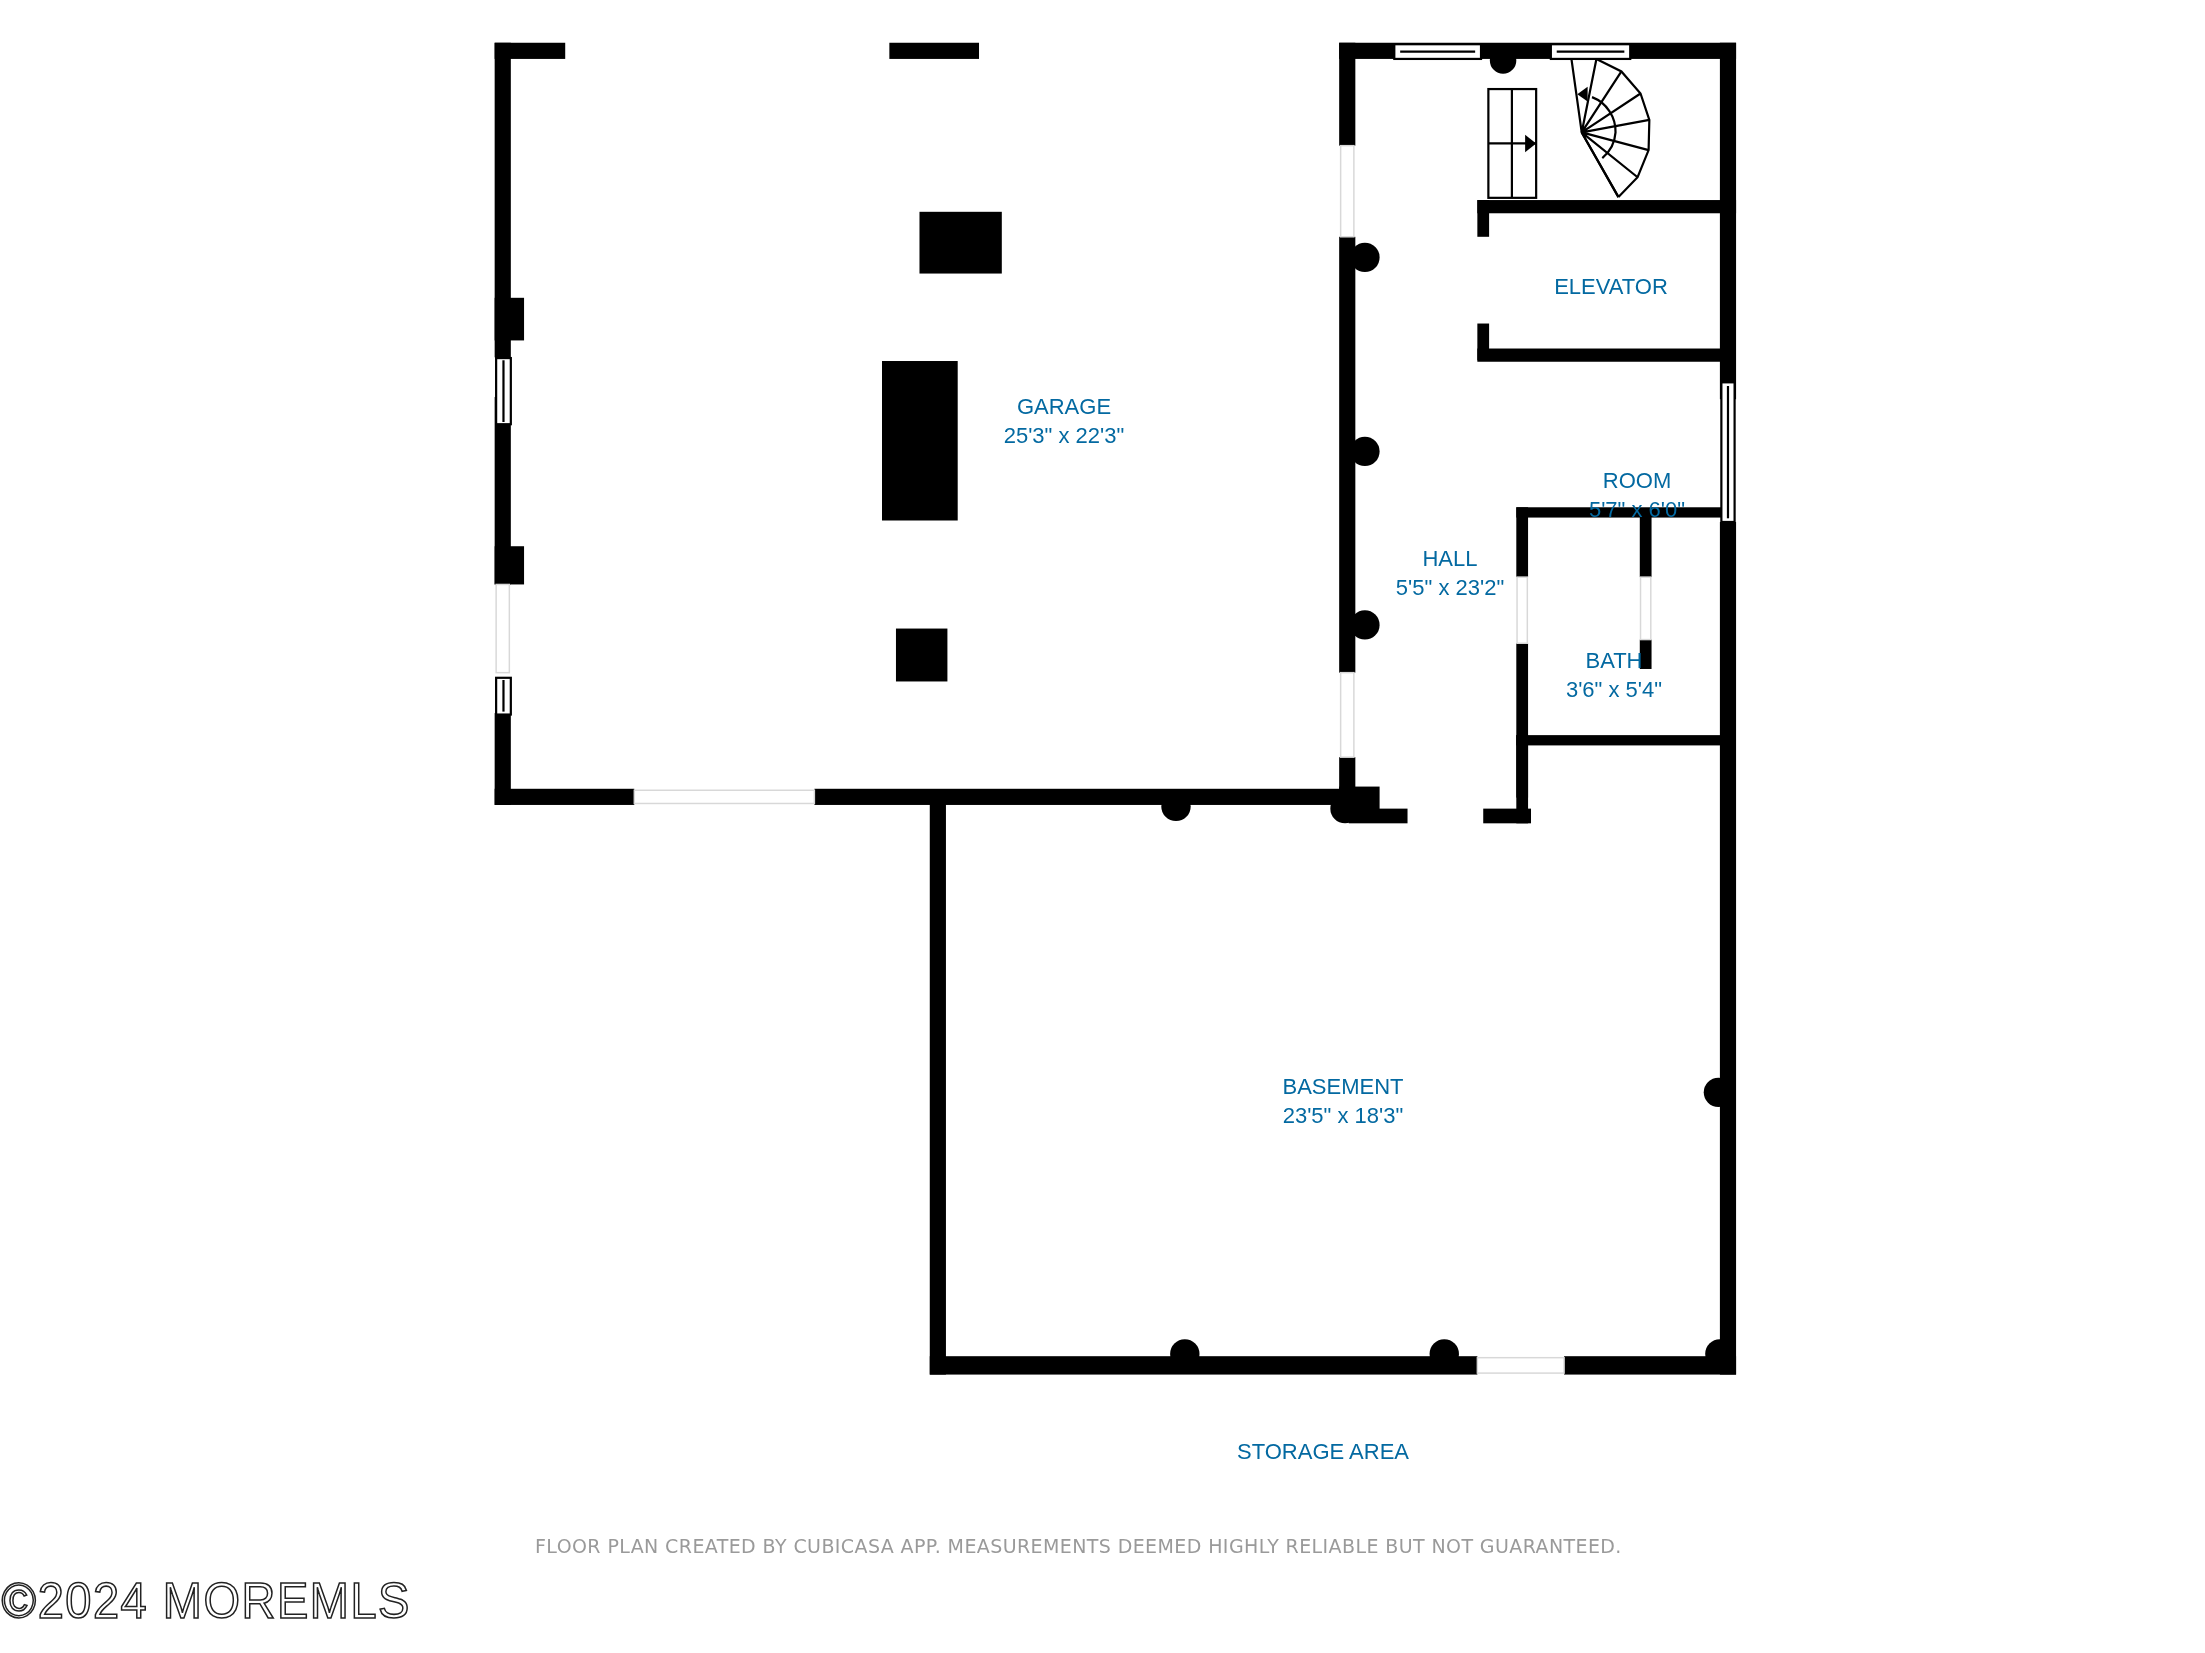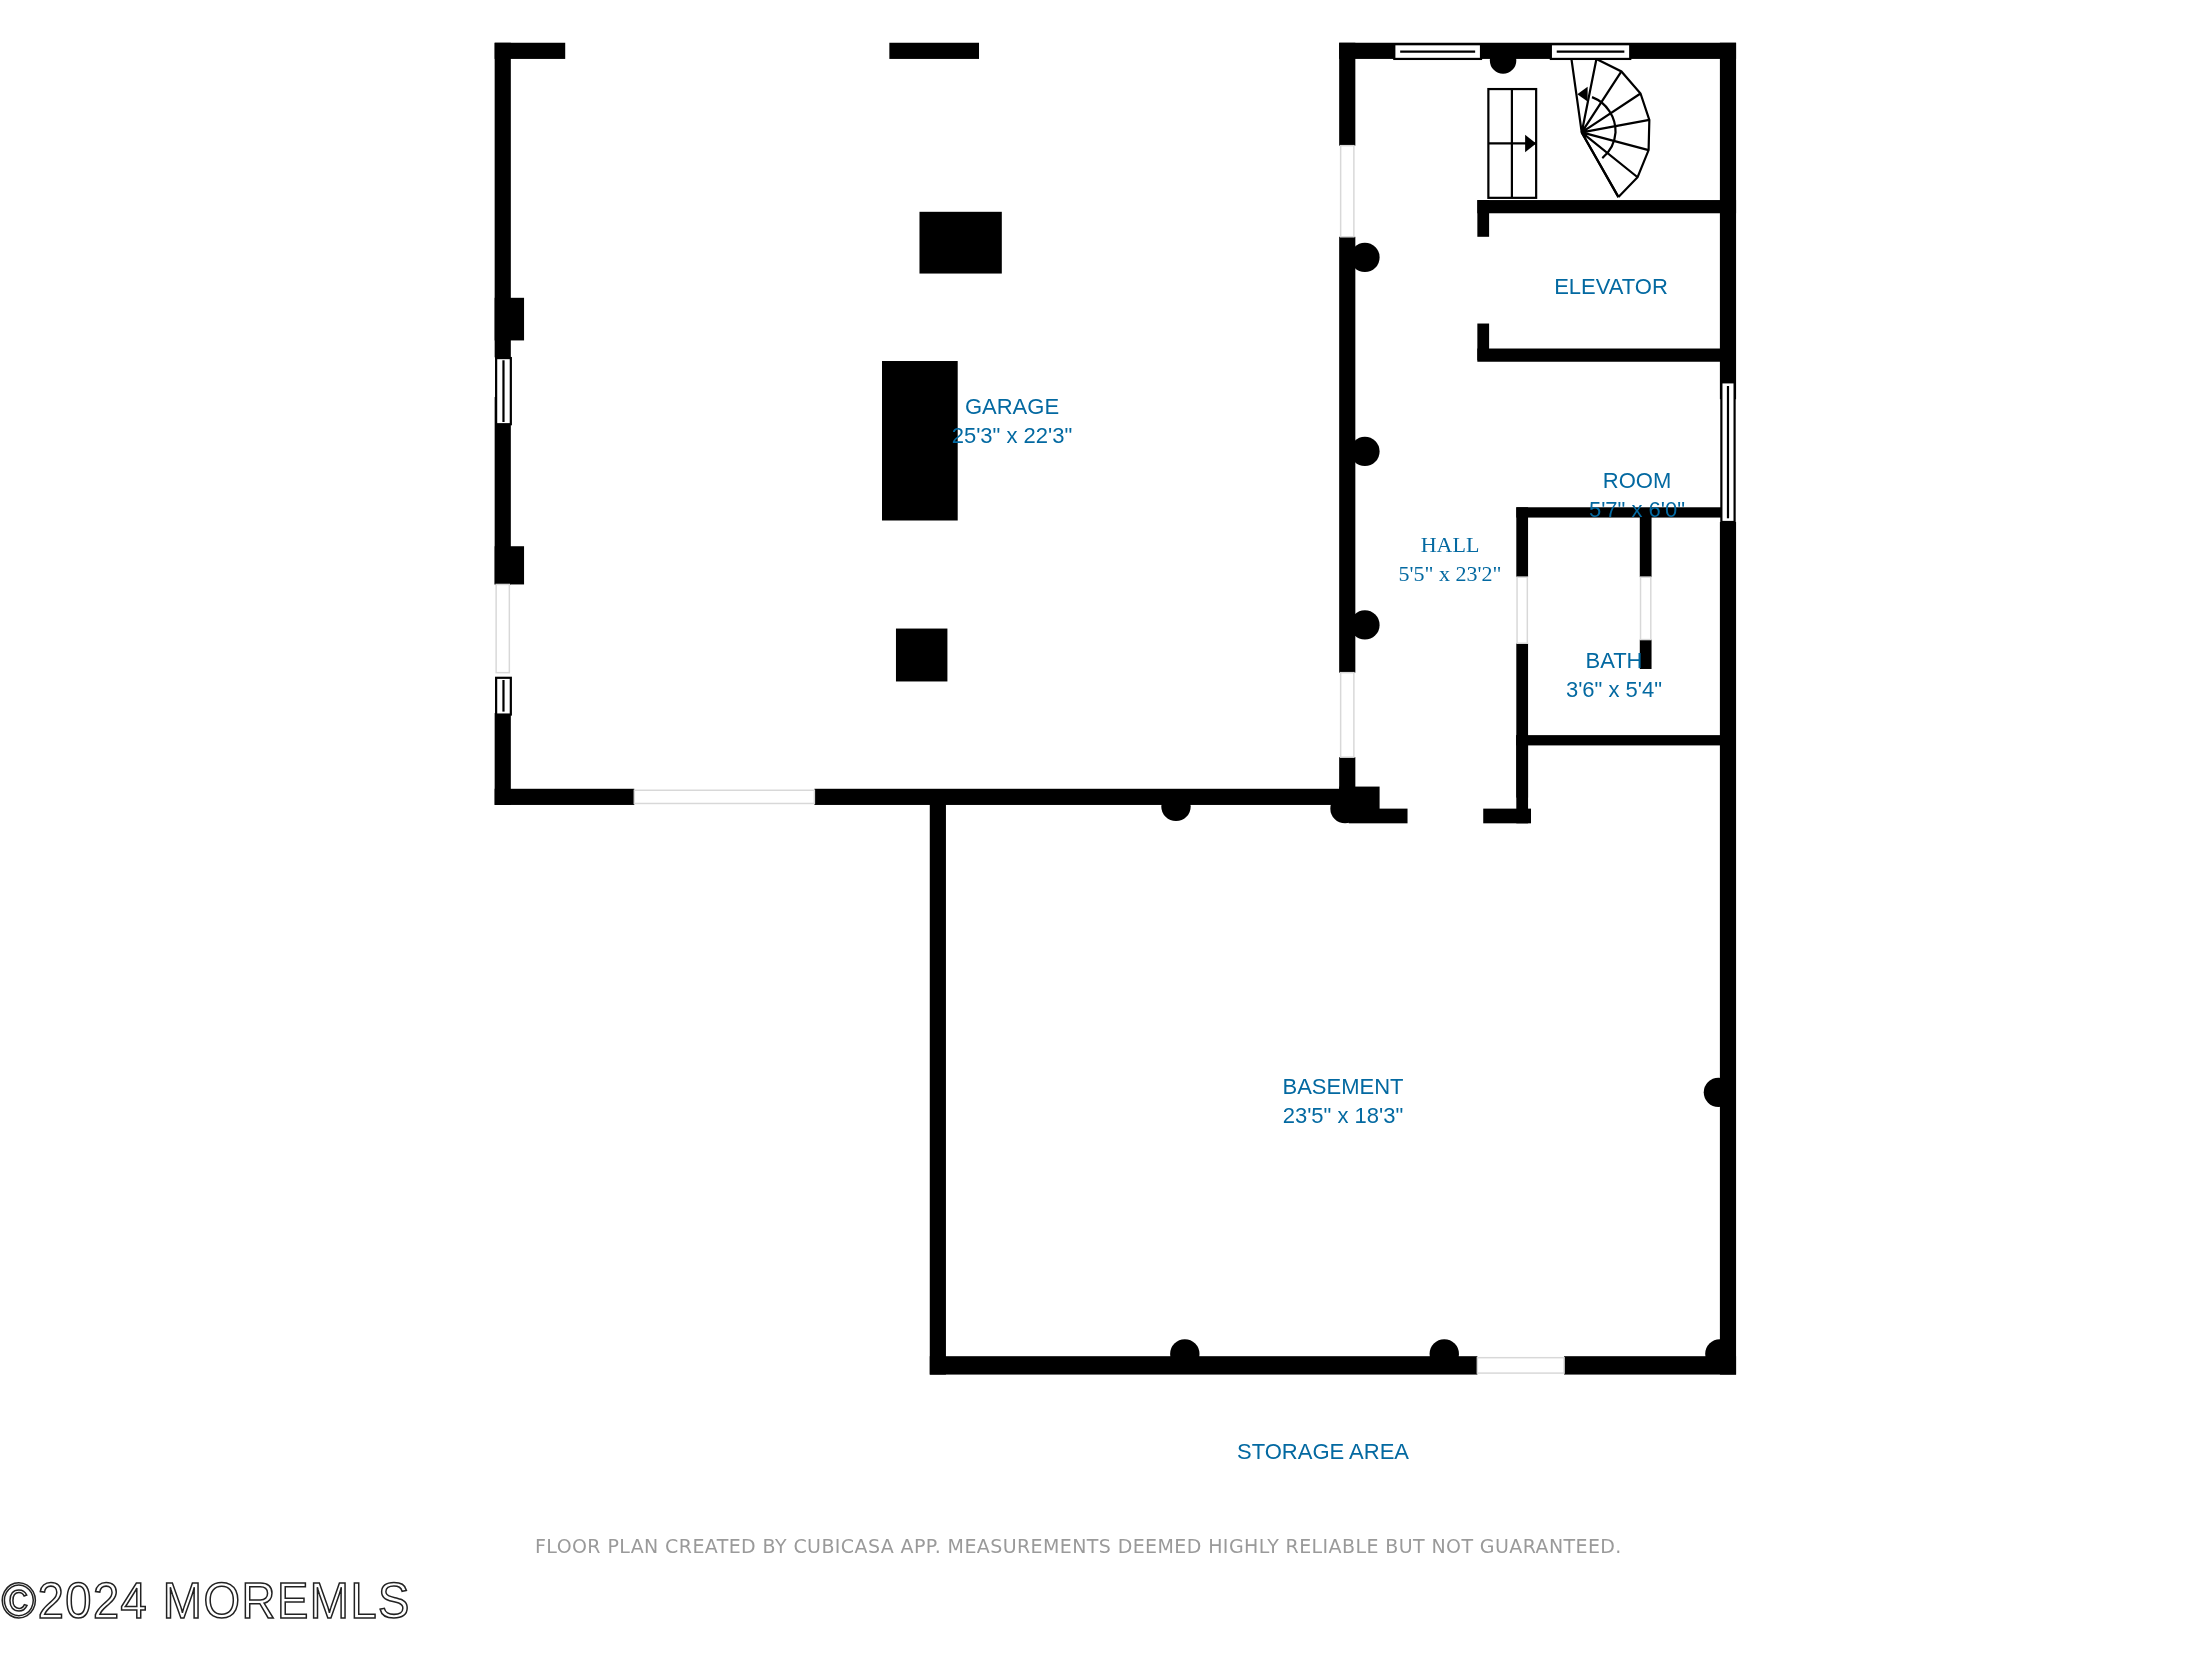--- a/index.html
+++ b/index.html
@@ -123,32 +123,32 @@
     <rect class="wall" x="2128" y="1845" width="234" height="25"></rect>
   </g>
   <rect class="open" x="2010" y="1847" width="118" height="21"></rect>
   <circle class="wall" cx="1600" cy="1097" r="20"></circle>
   <circle class="wall" cx="1612" cy="1842" r="20"></circle>
   <circle class="wall" cx="1965" cy="1842" r="20"></circle>
   <circle class="wall" cx="2340" cy="1842" r="20"></circle>
   <circle class="wall" cx="2338" cy="1486" r="20"></circle>
 </svg>
 
-<div class="lbl" style="left:1012px; top:392px;">
+<div class="lbl" style="left:1064px; top:392px;">
   <span class="name">GARAGE</span>
   <span class="dim">25'3" x 22'3"</span>
 </div>
 <div class="lbl" style="left:1611px; top:272px;">
   <span class="name">ELEVATOR</span>
 </div>
 <div class="lbl" style="left:1637px; top:466px;">
   <span class="name">ROOM</span>
   <span class="dim">5'7" x 6'0"</span>
 </div>
-<div class="lbl" style="left:1450px; top:530px;font-family:Liberation Serif, serif;">
+<div class="lbl" style="left:1450px; top:544px;">
   <span class="name">HALL</span>
   <span class="dim">5'5" x 23'2"</span>
 </div>
 <div class="lbl" style="left:1614px; top:638px;margin-top:8px;">
   <span class="name">BATH</span>
   <span class="dim">3'6" x 5'4"</span>
 </div>
 <div class="lbl" style="left:1343px; top:1072px;">
   <span class="name">BASEMENT</span>
   <span class="dim">23'5" x 18'3"</span>

